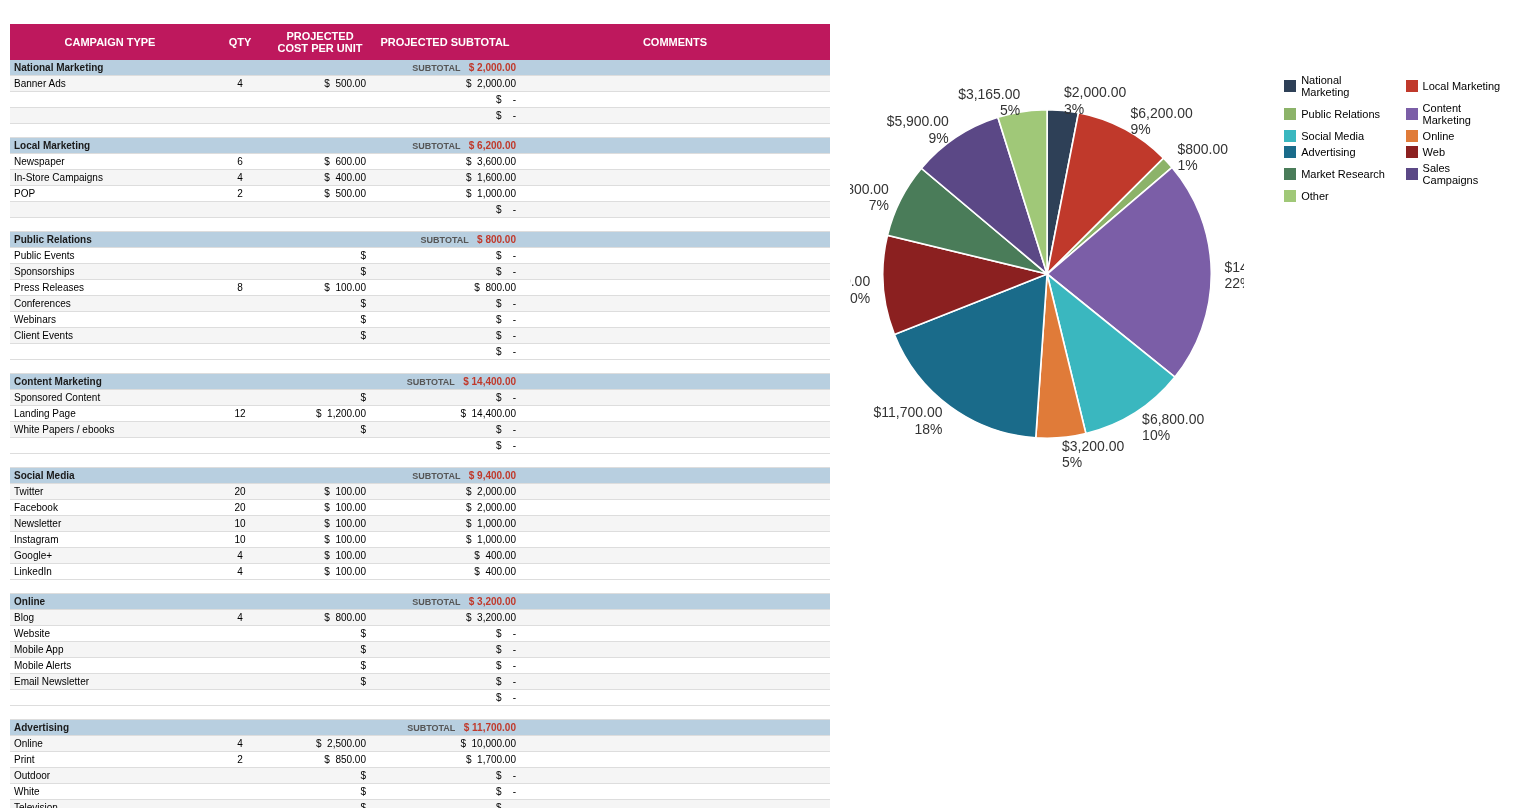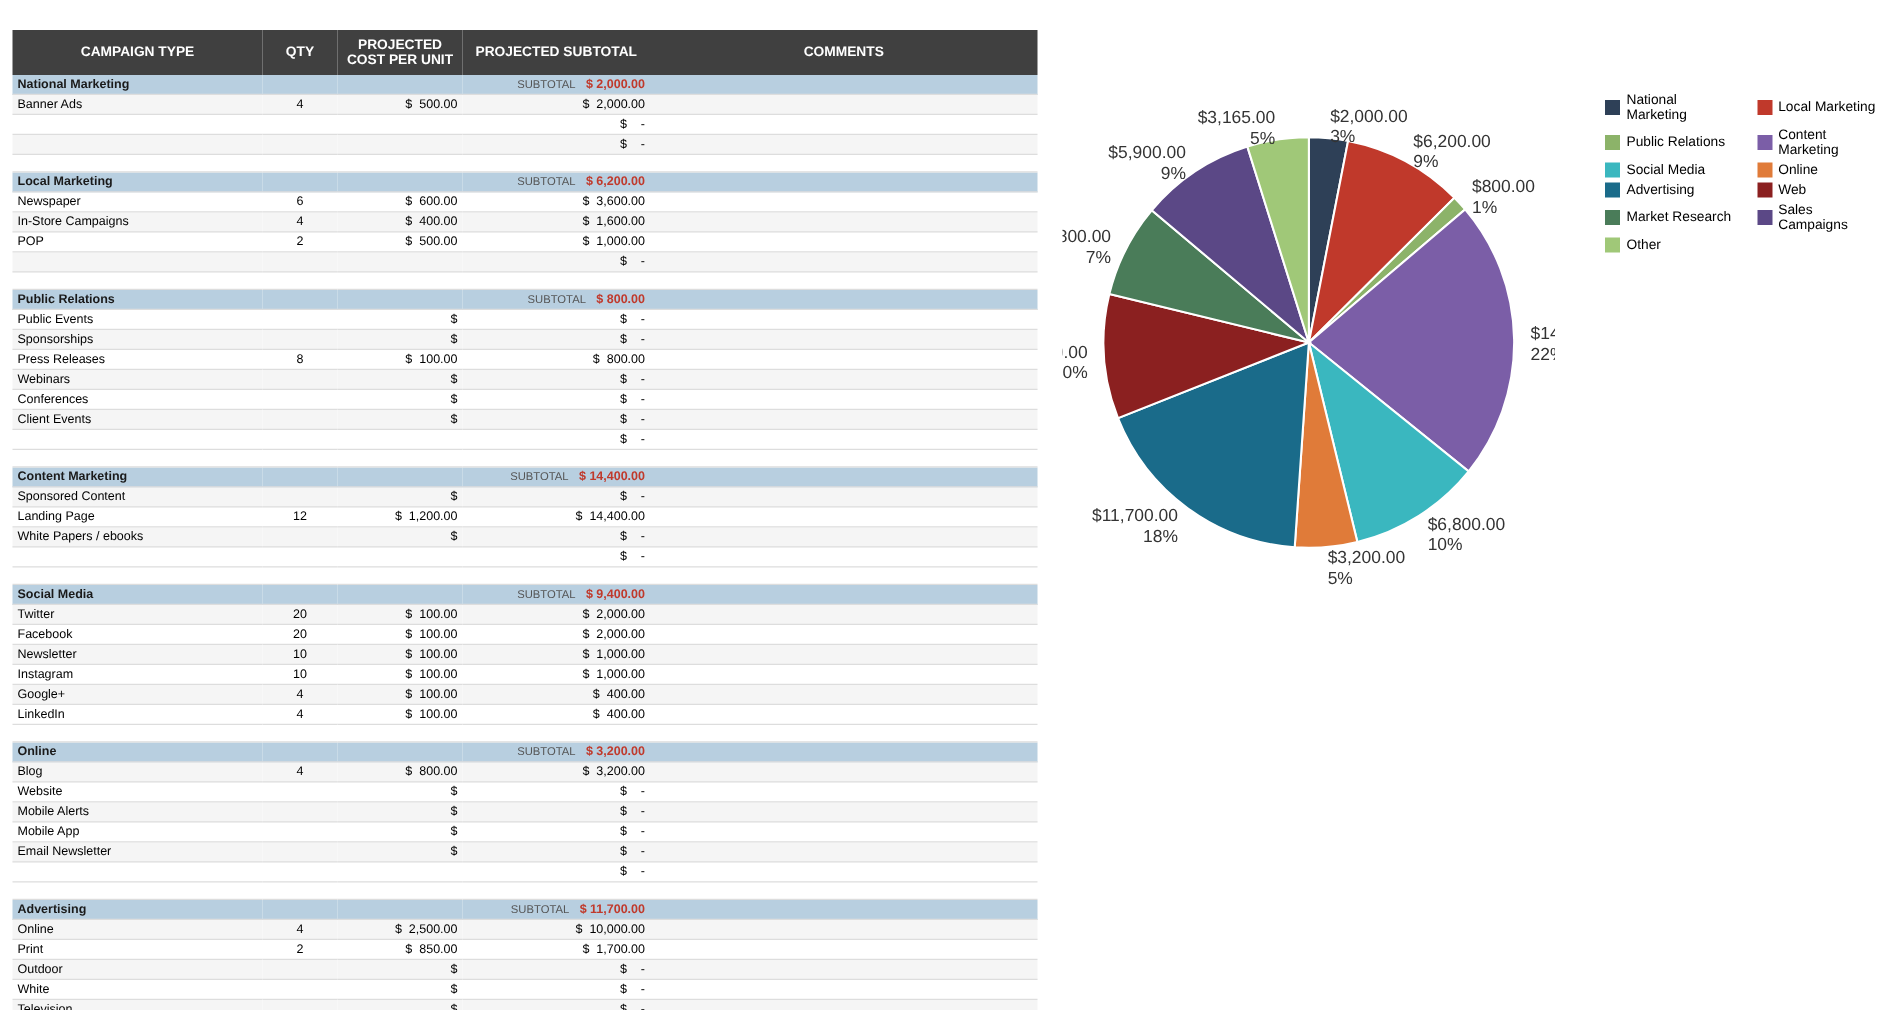--- a/index.html
+++ b/index.html
@@ -31,21 +31,21 @@
     }
 
     .table-section { flex: 0 0 auto; }
 
     table {
       border-collapse: collapse;
       width: 820px;
     }
 
     th {
-      background: #404040;
+      background: #be185d;
       color: #fff;
       text-align: center;
       padding: 6px 4px;
       font-size: 11px;
       font-weight: bold;
     }
 
     th.campaign-col { width: 200px; }
     th.qty-col { width: 60px; text-align: center; }
     th.cost-col { width: 100px; }
@@ -60,21 +60,21 @@
 
     .category-row td {
       background: #b8cfe0;
       font-weight: bold;
       font-size: 10px;
       color: #1a1a1a;
     }
 
     .category-row td.subtotal-cell {
       color: #c0392b;
-      font-weight: normal;
+      font-weight: bold;
     }
 
     .data-row td { background: #fff; }
     .data-row:nth-child(even) td { background: #f5f5f5; }
 
     .empty-row td { background: #fff; height: 14px; }
 
     td.num { text-align: right; }
     td.center { text-align: center; }
 
@@ -242,28 +242,28 @@
       <td></td>
     </tr>
           <tr class="data-row">
       <td>Press Releases</td>
       <td class="center">8</td>
       <td class="num">$ &nbsp;100.00</td>
       <td class="num">$ &nbsp;800.00</td>
       <td></td>
     </tr>
           <tr class="data-row">
+      <td>Conferences</td>
+      <td class="center"></td>
+      <td class="num">$</td>
+      <td class="num">$ &nbsp;&nbsp;&nbsp;-</td>
+      <td></td>
+    </tr>
+          <tr class="data-row">
       <td>Webinars</td>
-      <td class="center"></td>
-      <td class="num">$</td>
-      <td class="num">$ &nbsp;&nbsp;&nbsp;-</td>
-      <td></td>
-    </tr>
-          <tr class="data-row">
-      <td>Conferences</td>
       <td class="center"></td>
       <td class="num">$</td>
       <td class="num">$ &nbsp;&nbsp;&nbsp;-</td>
       <td></td>
     </tr>
           <tr class="data-row">
       <td>Client Events</td>
       <td class="center"></td>
       <td class="num">$</td>
       <td class="num">$ &nbsp;&nbsp;&nbsp;-</td>
@@ -390,28 +390,28 @@
       <td></td>
     </tr>
           <tr class="data-row">
       <td>Website</td>
       <td class="center"></td>
       <td class="num">$</td>
       <td class="num">$ &nbsp;&nbsp;&nbsp;-</td>
       <td></td>
     </tr>
           <tr class="data-row">
+      <td>Mobile App</td>
+      <td class="center"></td>
+      <td class="num">$</td>
+      <td class="num">$ &nbsp;&nbsp;&nbsp;-</td>
+      <td></td>
+    </tr>
+          <tr class="data-row">
       <td>Mobile Alerts</td>
-      <td class="center"></td>
-      <td class="num">$</td>
-      <td class="num">$ &nbsp;&nbsp;&nbsp;-</td>
-      <td></td>
-    </tr>
-          <tr class="data-row">
-      <td>Mobile App</td>
       <td class="center"></td>
       <td class="num">$</td>
       <td class="num">$ &nbsp;&nbsp;&nbsp;-</td>
       <td></td>
     </tr>
           <tr class="data-row">
       <td>Email Newsletter</td>
       <td class="center"></td>
       <td class="num">$</td>
       <td class="num">$ &nbsp;&nbsp;&nbsp;-</td>

